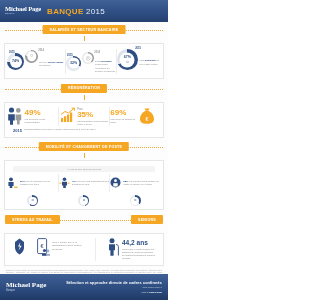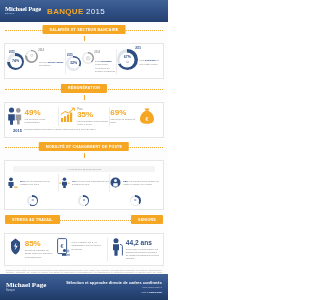--- a/index.html
+++ b/index.html
@@ -357,24 +357,20 @@
   <div class="panel" style="margin-top:7px;padding:4px 2px;">
     <div class="row" style="align-items:flex-start;">
 
       <div style="display:flex;align-items:flex-start;gap:1.5px;">
         <span>
           <svg width="15" height="17" viewBox="0 0 15 17">
             <path d="M7.5 0.5 12 4v5.5c0 3.5-2.6 6-4.5 7-1.9-1-4.5-3.5-4.5-7V4z" fill="#2f4f84"></path>
             <path d="M8.4 4.2 6 8.6h1.9l-1.3 3.8 3.1-4.6H7.6z" fill="#ffffff"></path>
           </svg>
         </span>
-        <div style="padding-top:2px;">
-          <div class="stat">85%</div>
-          <div class="stat-sm" style="max-width:30px;margin-top:1px;">déclarent ressentir du stress dans leur situation professionnelle</div>
-        </div>
       </div>
 
       <div style="display:flex;align-items:flex-start;gap:1.5px;">
         <span>
           <svg width="13" height="18" viewBox="0 0 13 18">
             <rect x="0.6" y="0.6" width="9" height="15" rx="1.2" fill="#ffffff" stroke="#2f4f84" stroke-width="0.9"></rect>
             <text x="5.1" y="10" font-size="5.5" fill="#2f4f84" text-anchor="middle" font-family="Liberation Sans, sans-serif">€</text>
             <circle cx="7.5" cy="12.5" r="1.6" fill="#2f4f84"></circle>
             <path d="M5 15.6h5v2.2H5z" fill="#2f4f84"></path>
             <circle cx="11" cy="13" r="1.4" fill="#9fb0c9"></circle>

